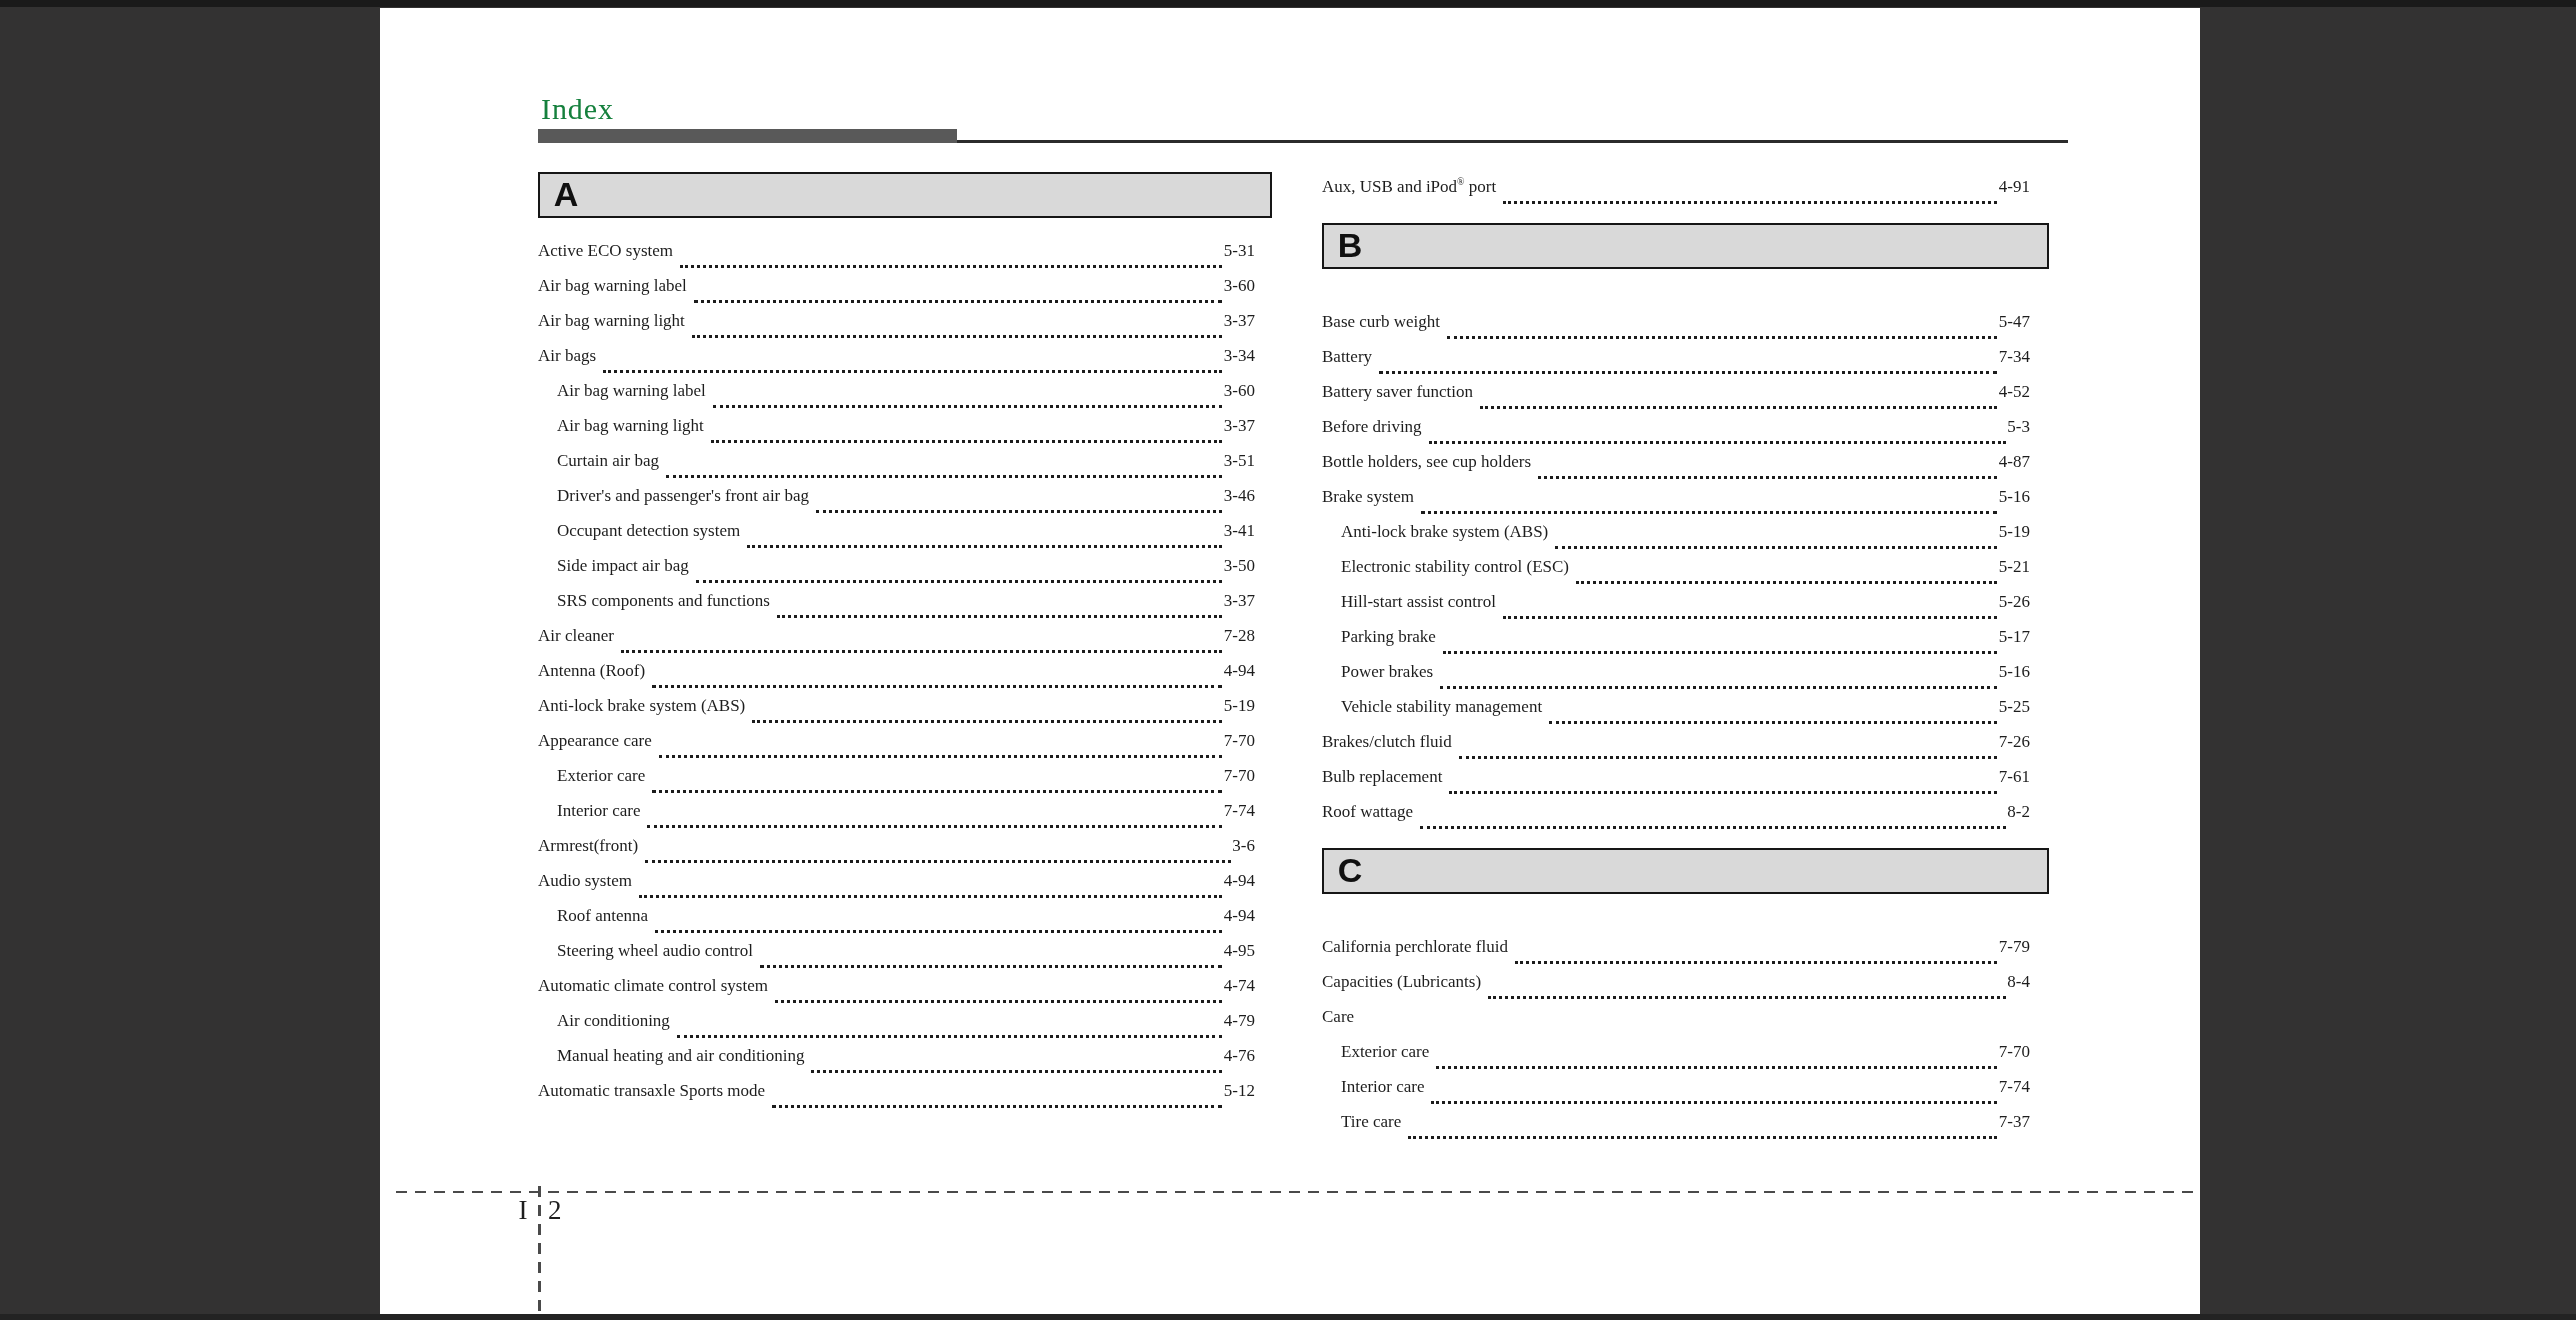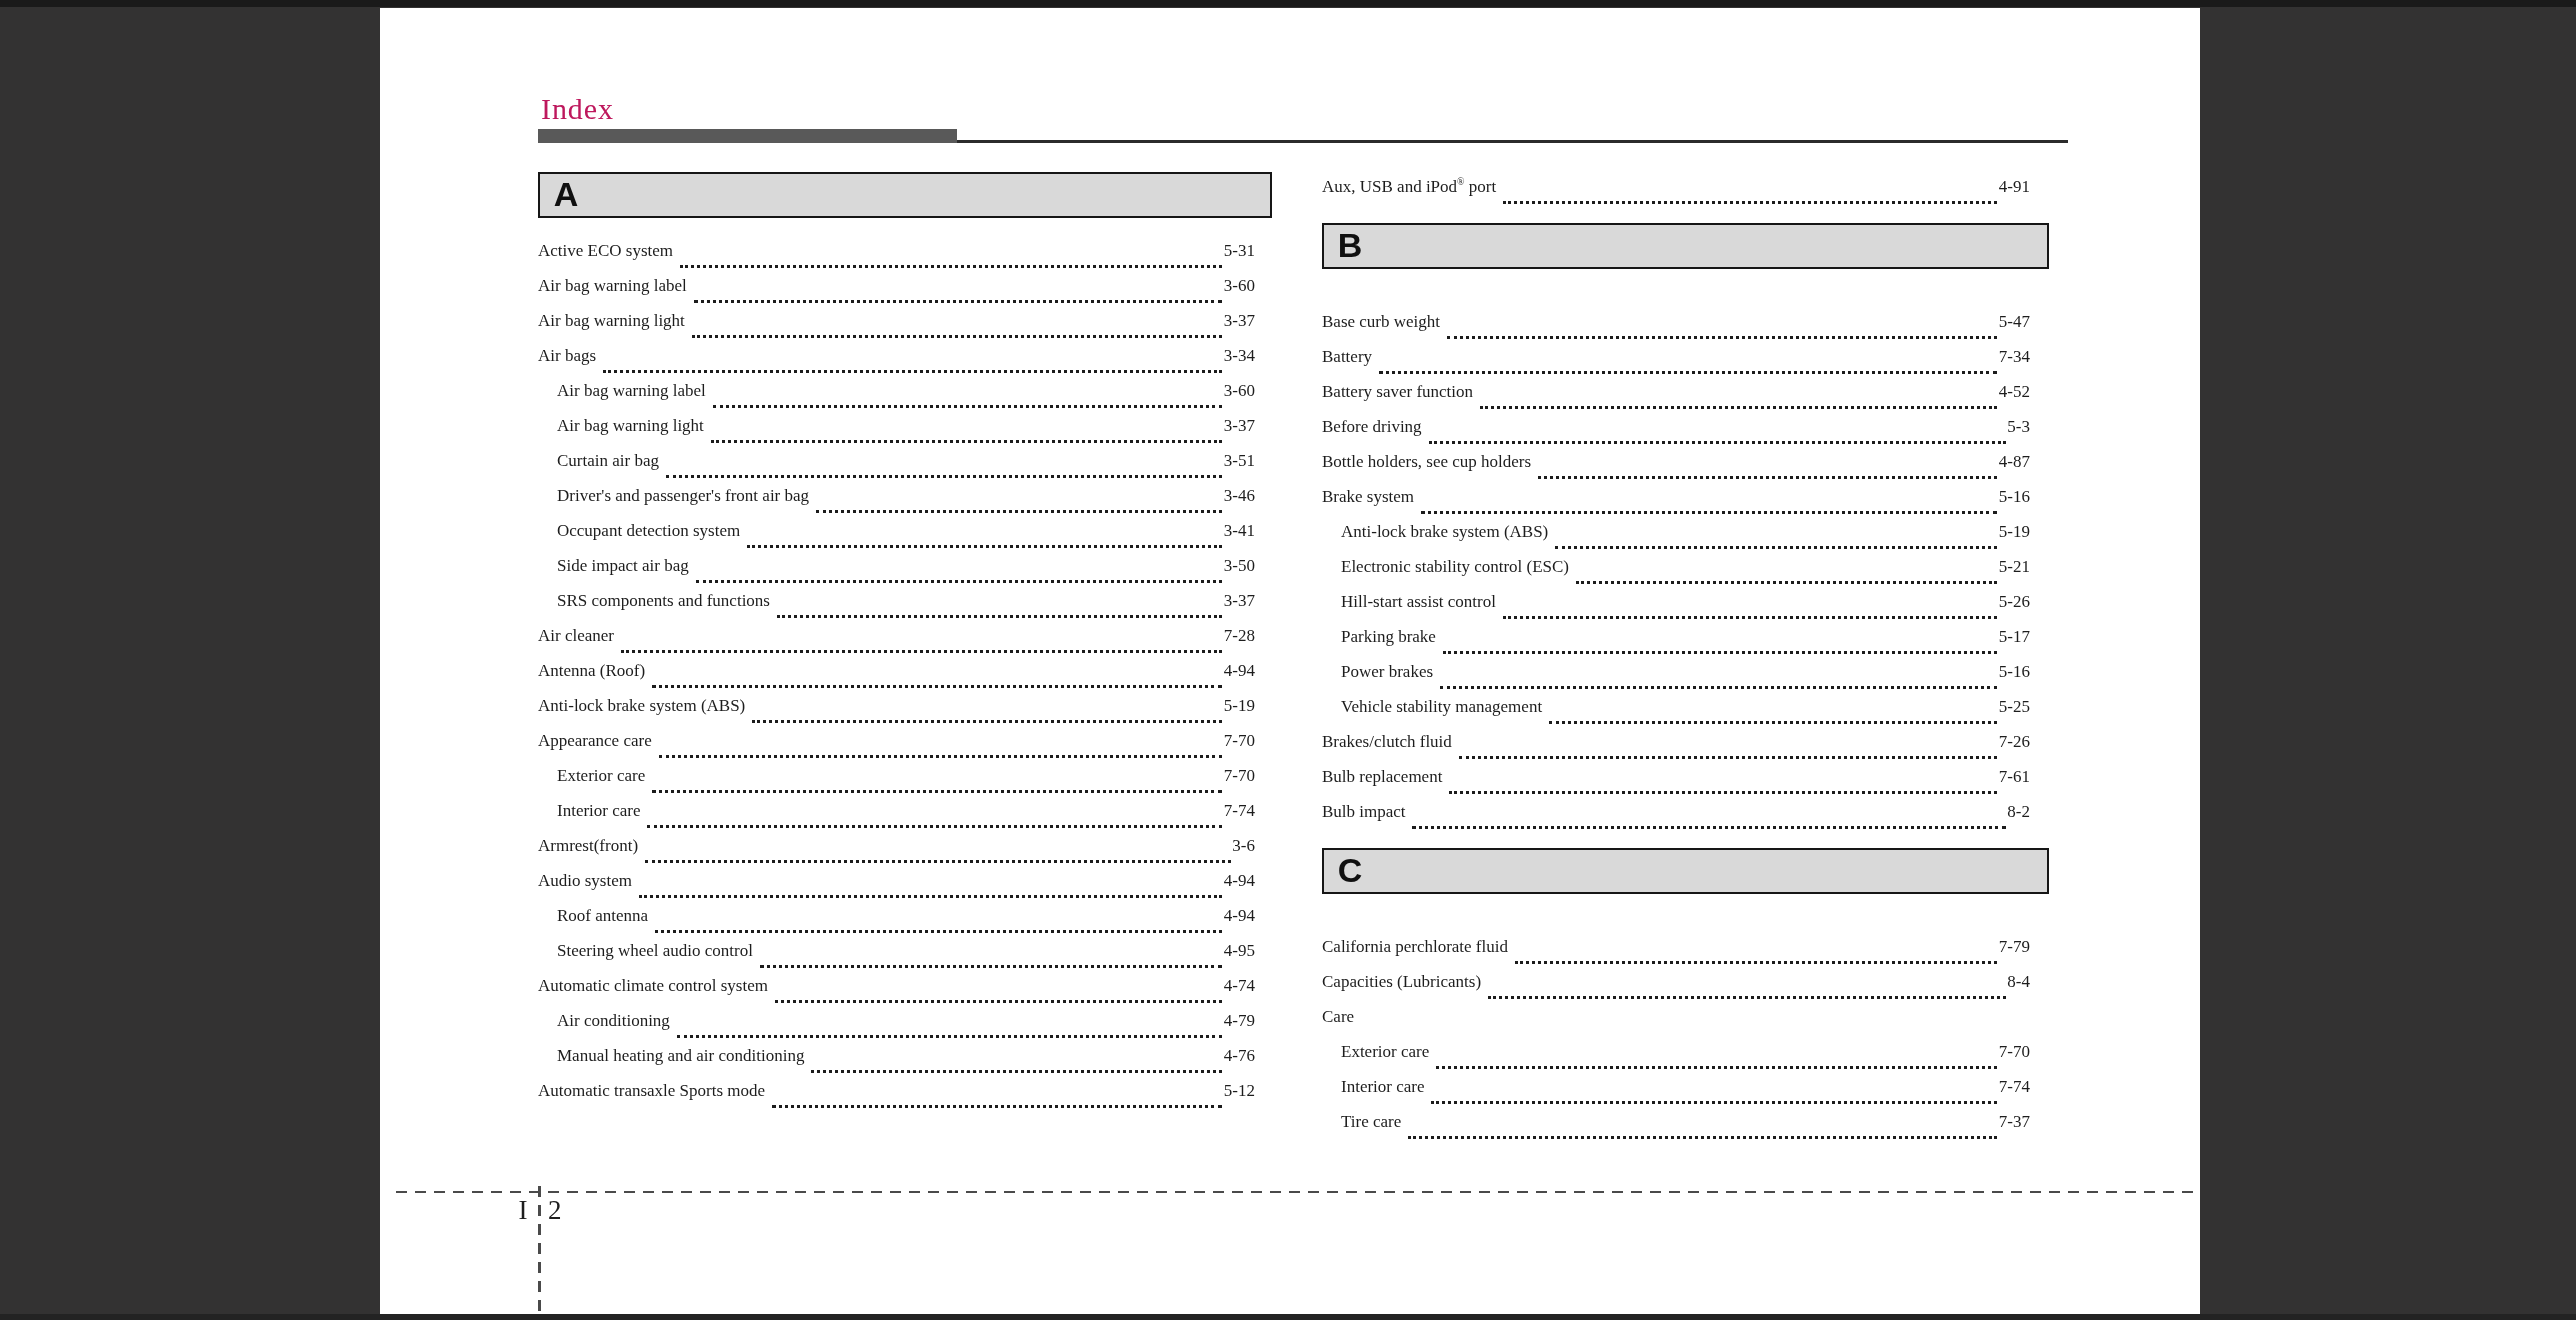--- a/index.html
+++ b/index.html
@@ -8,21 +8,21 @@
     background:#333232;font-family:"Liberation Serif", serif;
   }
   .top-strip{position:absolute;left:0;top:0;width:2576px;height:6.9px;background:#1a1a1a;}
   .bottom-strip{position:absolute;left:0;top:1314px;width:2576px;height:6.9px;background:#232323;}
   .page{
     position:absolute;left:380px;top:7.7px;width:1820px;height:1306px;
     background:#ffffff;color:#1d1d1d;
   }
   .doc-title{
     position:absolute;left:161px;top:86px;
-    font-size:30px;color:#be185d;letter-spacing:0.9px;line-height:1;
+    font-size:30px;color:#15803d;letter-spacing:0.9px;line-height:1;
   }
   .rule-thin{position:absolute;left:158px;top:132px;width:1530px;height:3.4px;background:#2b2b2b;}
   .rule-thick{position:absolute;left:158px;top:121px;width:419px;height:14.6px;background:#595959;}
 
   .col{position:absolute;}
   .col-left{left:158px;top:164px;width:717px;}
   .col-right{left:942px;top:161px;width:708px;}
 
   .sec{
     box-sizing:border-box;height:46px;background:#d9d9d9;border:2.6px solid #161616;
@@ -270,21 +270,21 @@
         <span class="nm">Brakes/clutch fluid</span>
         <div class="leader"></div>
         <span class="pg">7-26</span>
       </div>
       <div class="row">
         <span class="nm">Bulb replacement</span>
         <div class="leader"></div>
         <span class="pg">7-61</span>
       </div>
       <div class="row">
-        <span class="nm">Bulb impact</span>
+        <span class="nm">Roof wattage</span>
         <div class="leader"></div>
         <span class="pg">8-2</span>
       </div>
       <div class="sec">
         <span>C</span>
       </div>
       <div class="row">
         <span class="nm">California perchlorate fluid</span>
         <div class="leader"></div>
         <span class="pg">7-79</span>

